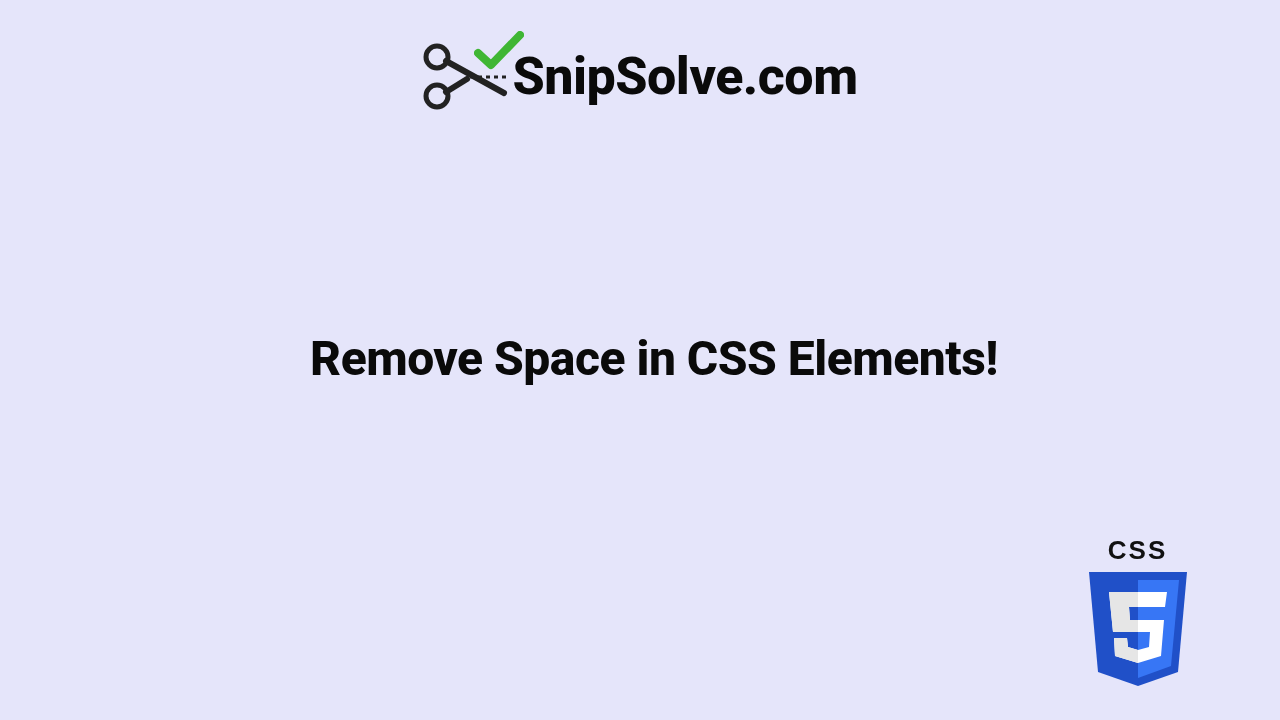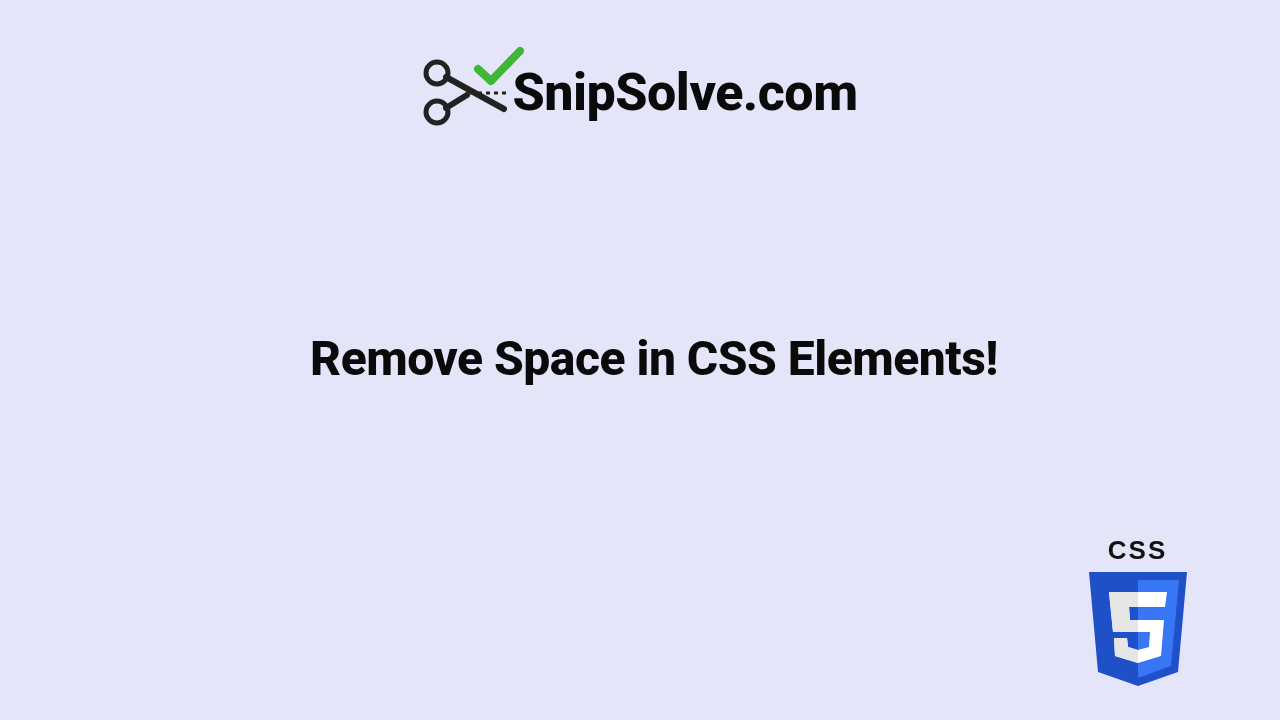--- a/index.html
+++ b/index.html
@@ -12,21 +12,21 @@
       height: 720px;
       background: #e5e5fa;
       font-family: -apple-system, BlinkMacSystemFont, "Segoe UI", Roboto, Helvetica, Arial, sans-serif;
       position: relative;
       overflow: hidden;
     }
     .header {
       display: flex;
       align-items: center;
       justify-content: center;
-      padding-top: 55px;
+      padding-top: 39px;
       gap: 24px;
     }
     .logo-group {
       display: flex;
       align-items: center;
       position: relative;
     }
     .scissors-icon {
       width: 90px;
       height: 75px;

